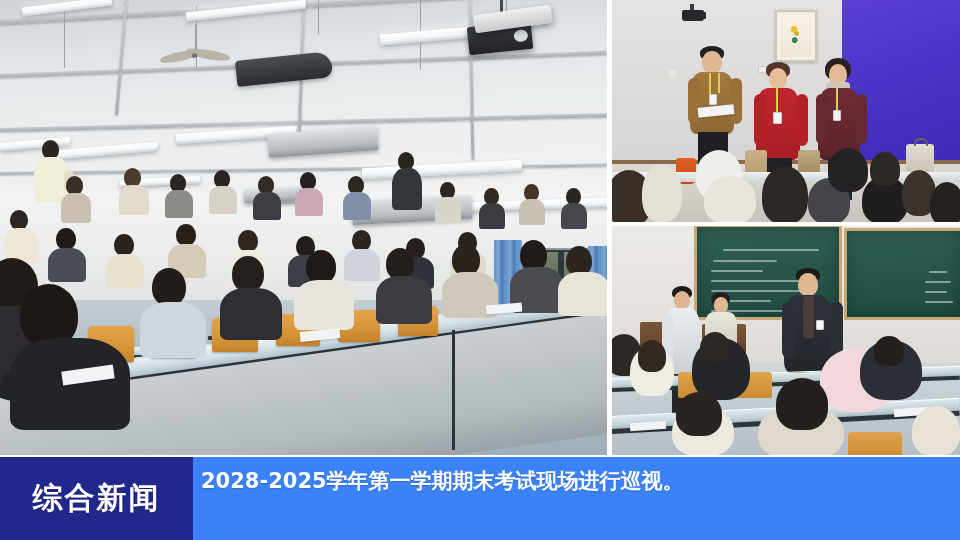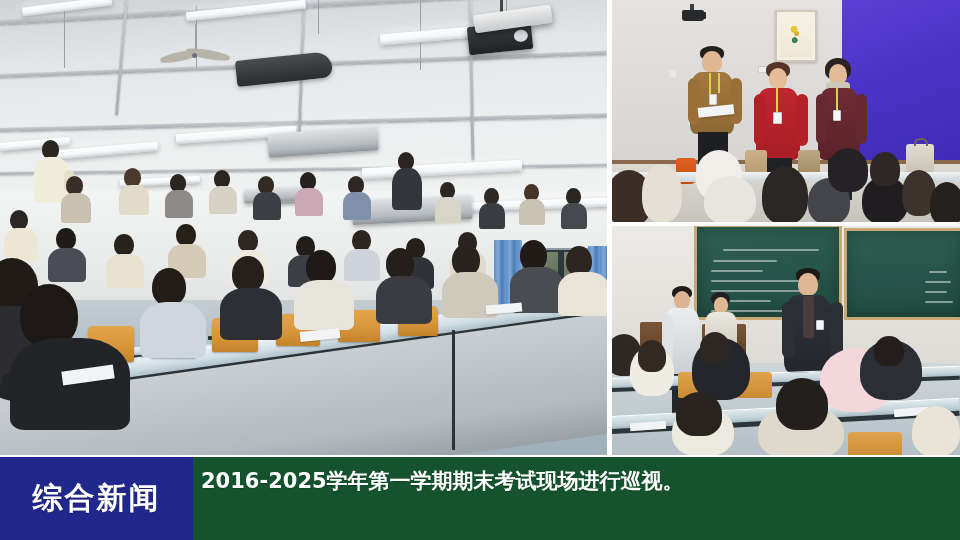--- a/index.html
+++ b/index.html
@@ -489,22 +489,22 @@
       <div class="front-head" style="left:248px;top:114px;width:62px;height:60px;background:#2b2e34;"></div>
       <div class="front-head" style="left:262px;top:110px;width:30px;height:30px;background:#241f1c;"></div>
       <div class="front-head" style="left:60px;top:180px;width:62px;height:50px;background:#ece9df;"></div>
       <div class="front-head" style="left:64px;top:166px;width:46px;height:44px;background:#2a2420;"></div>
       <div class="front-head" style="left:146px;top:178px;width:86px;height:56px;background:#ded9cc;"></div>
       <div class="front-head" style="left:164px;top:152px;width:52px;height:52px;background:#231f1d;"></div>
       <div class="front-head" style="left:300px;top:180px;width:48px;height:50px;background:#e8e3d6;"></div>
     </div>
   </div>
 
-  <div class="banner" style="background: #14532d; color: rgb(255, 255, 255);">
+  <div class="banner" style="background: #3b82f6; color: rgb(255, 255, 255);">
     <div class="banner-badge" style="background: rgb(33, 40, 140);">
       <span class="banner-badge-text">综合新闻</span>
     </div>
     <div class="banner-caption">
-      <span class="cap-line cap-line-2">2016-2025学年第一学期期末考试现场进行巡视。</span>
+      <span class="cap-line cap-line-2">2028-2025学年第一学期期末考试现场进行巡视。</span>
     </div>
   </div>
 
 </div>
 
 </body></html>

